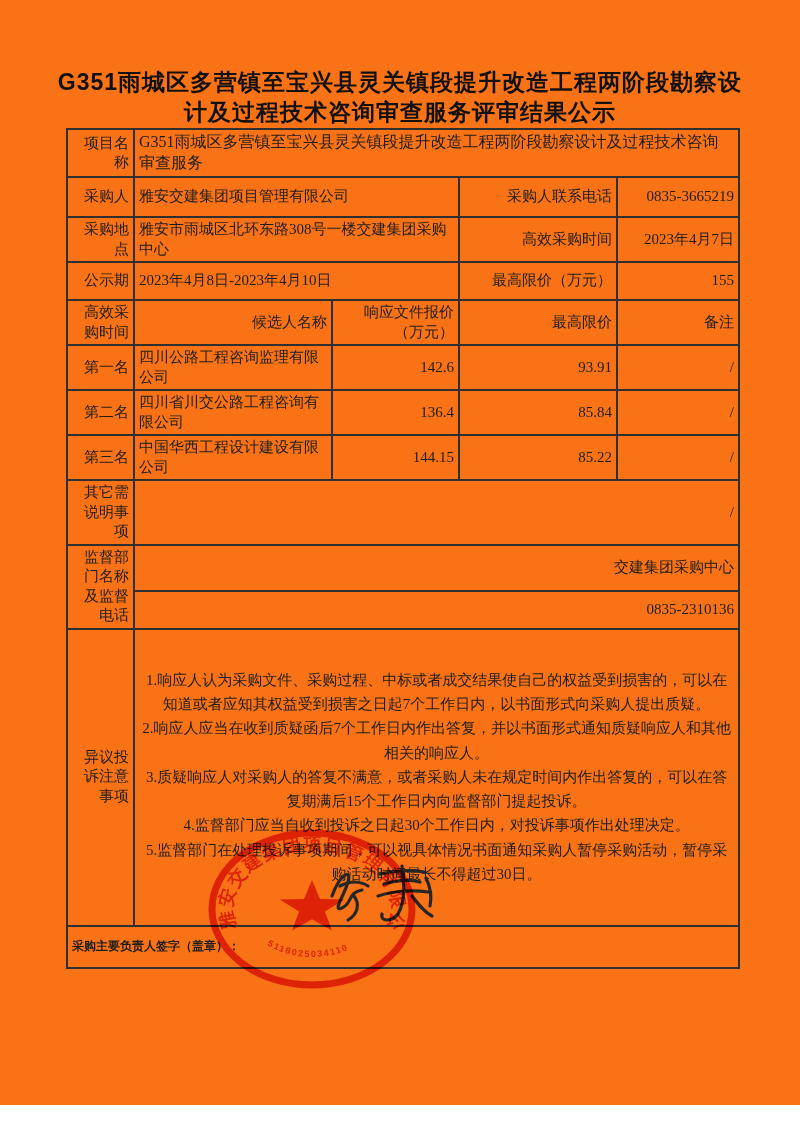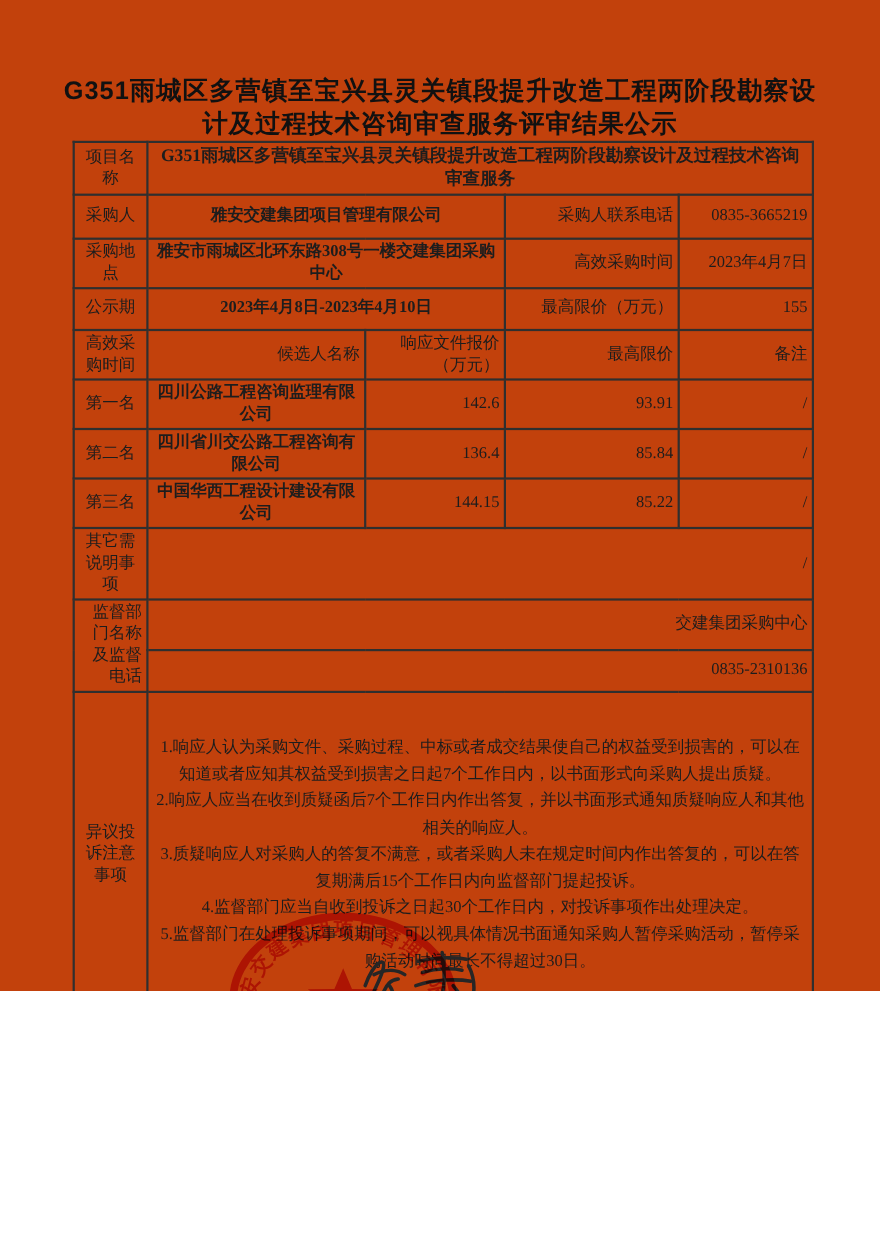--- a/index.html
+++ b/index.html
@@ -1,23 +1,23 @@
 <!DOCTYPE html>
 <html><head>
 <meta charset="utf-8">
 <style>
   * { margin: 0; padding: 0; box-sizing: border-box; }
   html, body { background: #ffffff; }
   body { font-family: "Liberation Serif", "DejaVu Serif", serif; color: #1b1b1b; }
   .page {
     position: relative;
     width: 800px;
-    height: 901px;
+    height: 1105px;
     margin: 0 auto;
-    background: #c2410c;
+    background: #f97316;
     overflow: hidden;
   }
   .doc-title {
     margin: 68px auto 0 auto;
     width: 690px;
     text-align: center;
     font-family: "Liberation Sans", "DejaVu Sans", sans-serif;
     font-weight: bold;
     font-size: 23px;
     line-height: 1.3;
@@ -35,23 +35,23 @@
     color: #1d1d1d;
   }
   table.main td {
     border: 2px solid #2f2f2f;
     padding: 2px 4px;
     vertical-align: middle;
     line-height: 1.3;
     word-break: break-all;
     overflow-wrap: anywhere;
   }
-  td.lbl { text-align: center; padding-left: 3px; }
+  td.lbl { text-align: right; padding-left: 3px; }
   td.ctr { text-align: right; }
-  td.val { text-align: center; font-weight: bold; }
+  td.val { text-align: left; }
   td.topline { vertical-align: top; font-size: 16px; line-height: 1.25; }
   .notes-cell { padding: 10px 8px 10px 10px; }
   .notes-cell p { line-height: 1.62; text-align: center; margin: 0; }
   .sig-cell { font-size: 12px; padding-left: 4px; font-weight: bold; }
   
   .r1  td { height: 48px; }
   .r2  td { height: 40px; }
   .r3  td { height: 44px; }
   .r4  td { height: 38px; }
   .r5  td { height: 40px; }

